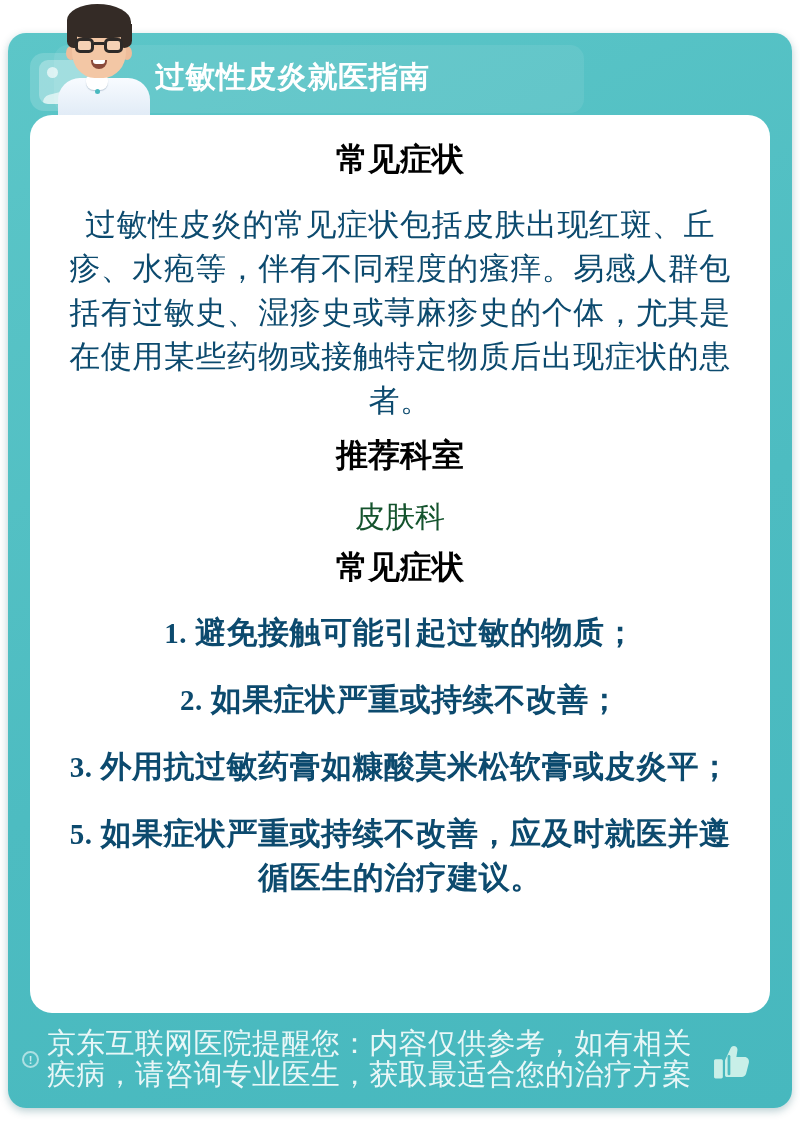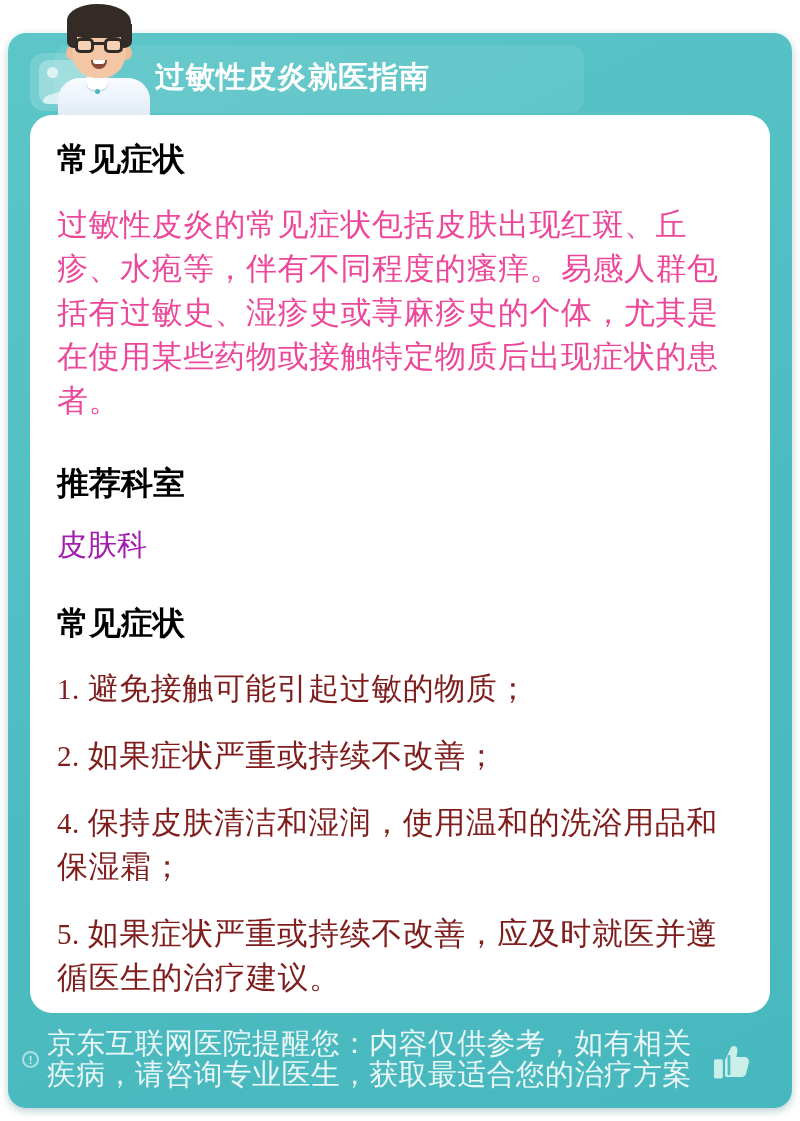--- a/index.html
+++ b/index.html
@@ -155,48 +155,50 @@
   
   .card {
     position: absolute;
     left: 22px; top: 82px;
     width: 740px; height: 898px;
     background: #ffffff;
     border-radius: 22px;
     padding: 24px 27px 0 27px;
     z-index: 3;
     overflow: hidden;
+    text-align: center;
   }
   .section-heading {
     font-size: 32px;
     font-weight: bold;
     color: #000000;
     line-height: 40px;
   }
   .body-text {
     font-size: 31px;
-    color: #ec4899;
+    color: #0c4a6e;
     line-height: 44px;
     margin-top: 24px;
     letter-spacing: 0.5px;
   }
   .dept-text {
     font-size: 30px;
-    color: #a21caf;
+    color: #14532d;
     line-height: 36px;
     margin-top: 24px;
   }
-  .mt-sec { margin-top: 40px; }
+  .mt-sec { margin-top: 12px; }
   .care-list { margin-top: 24px; }
   .care-item {
     font-size: 31px;
-    color: #7f1d1d;
+    color: #0c4a6e;
     line-height: 44px;
     margin-bottom: 23px;
     letter-spacing: 0.5px;
+    font-weight: bold;
   }
   .care-item .num {
     font-family: "Liberation Serif", serif;
     font-size: 29px;
     margin-right: 8px;
   }
   
   .footer {
     position: absolute;
     left: 14px; top: 995px;
@@ -257,21 +259,21 @@
     <div class="body-text">过敏性皮炎的常见症状包括皮肤出现红斑、丘疹、水疱等，伴有不同程度的瘙痒。易感人群包括有过敏史、湿疹史或荨麻疹史的个体，尤其是在使用某些药物或接触特定物质后出现症状的患者。</div>
 
     <div class="section-heading mt-sec">推荐科室</div>
     <div class="dept-text">皮肤科</div>
 
     <div class="section-heading mt-sec">常见症状</div>
 
     <div class="care-list">
       <div class="care-item"><span class="num">1.</span><span>避免接触可能引起过敏的物质；</span></div>
       <div class="care-item"><span class="num">2.</span><span>如果症状严重或持续不改善；</span></div>
-      <div class="care-item"><span class="num">4.</span><span>保持皮肤清洁和湿润，使用温和的洗浴用品和保湿霜；</span></div>
+      <div class="care-item"><span class="num">3.</span><span>外用抗过敏药膏如糠酸莫米松软膏或皮炎平；</span></div>
       <div class="care-item"><span class="num">5.</span><span>如果症状严重或持续不改善，应及时就医并遵循医生的治疗建议。</span></div>
     </div>
   </div>
 
   <div class="footer">
     <div class="info-icon">!</div>
     <div class="disclaimer">京东互联网医院提醒您：内容仅供参考，如有相关疾病，请咨询专业医生，获取最适合您的治疗方案</div>
     <button class="thumb-btn">
       <span>
         <svg viewBox="0 0 24 24" xmlns="http://www.w3.org/2000/svg">

